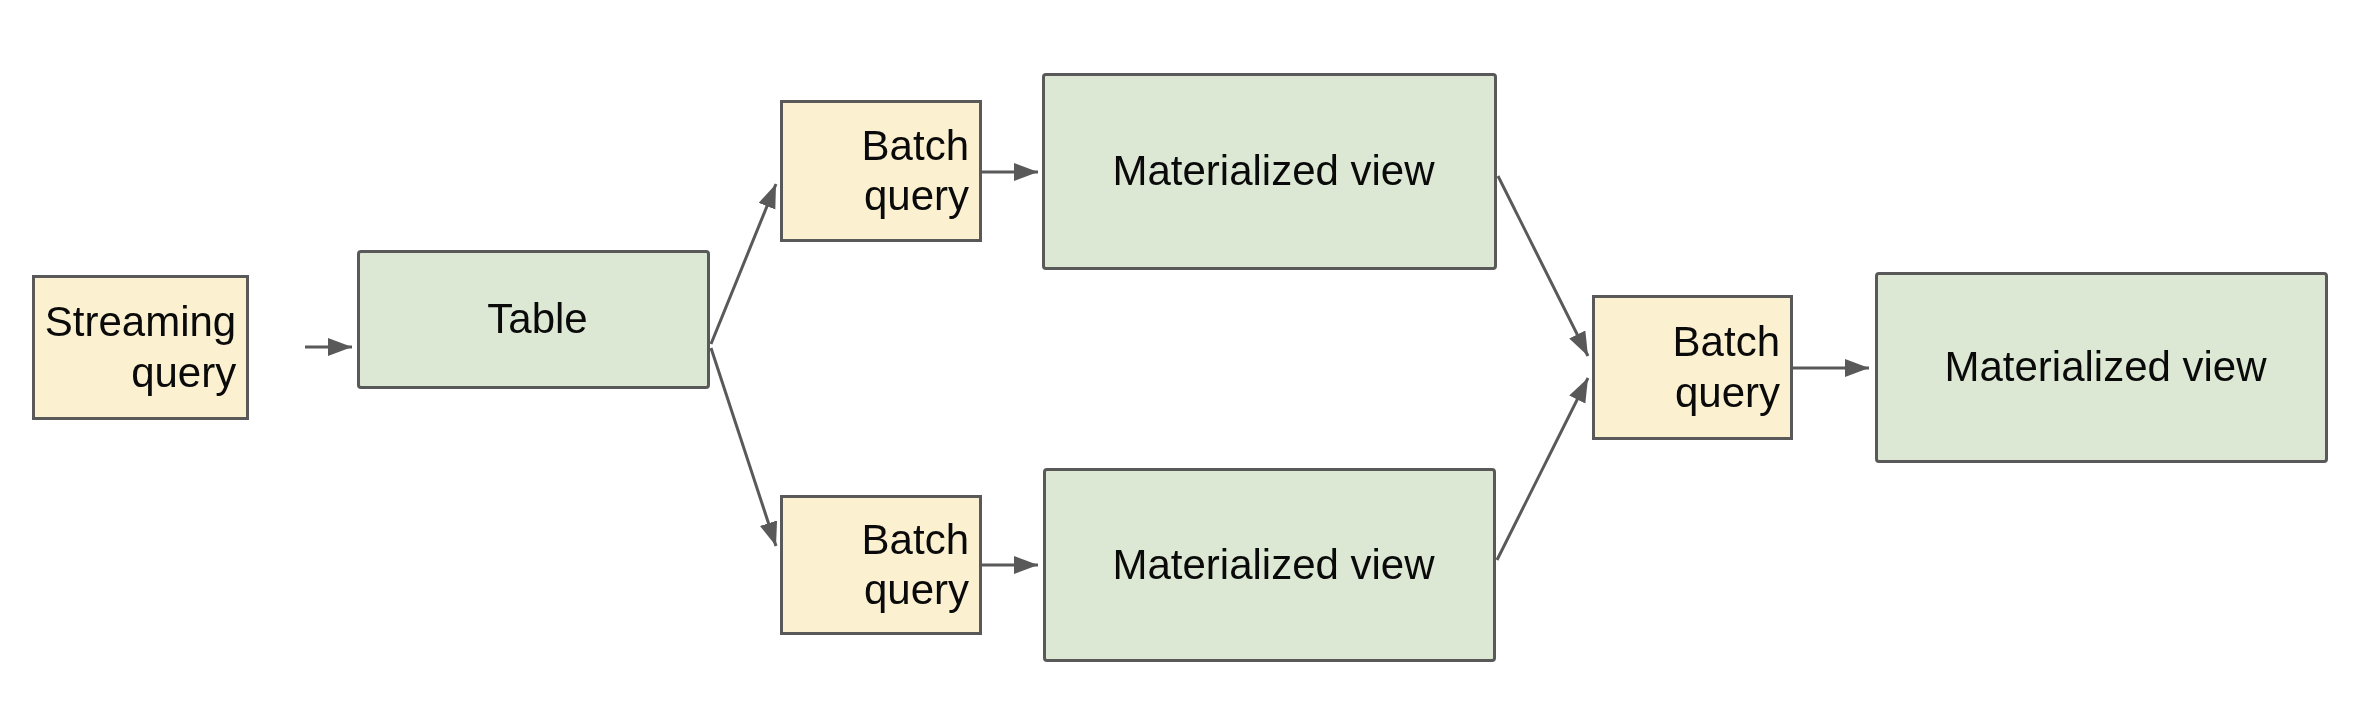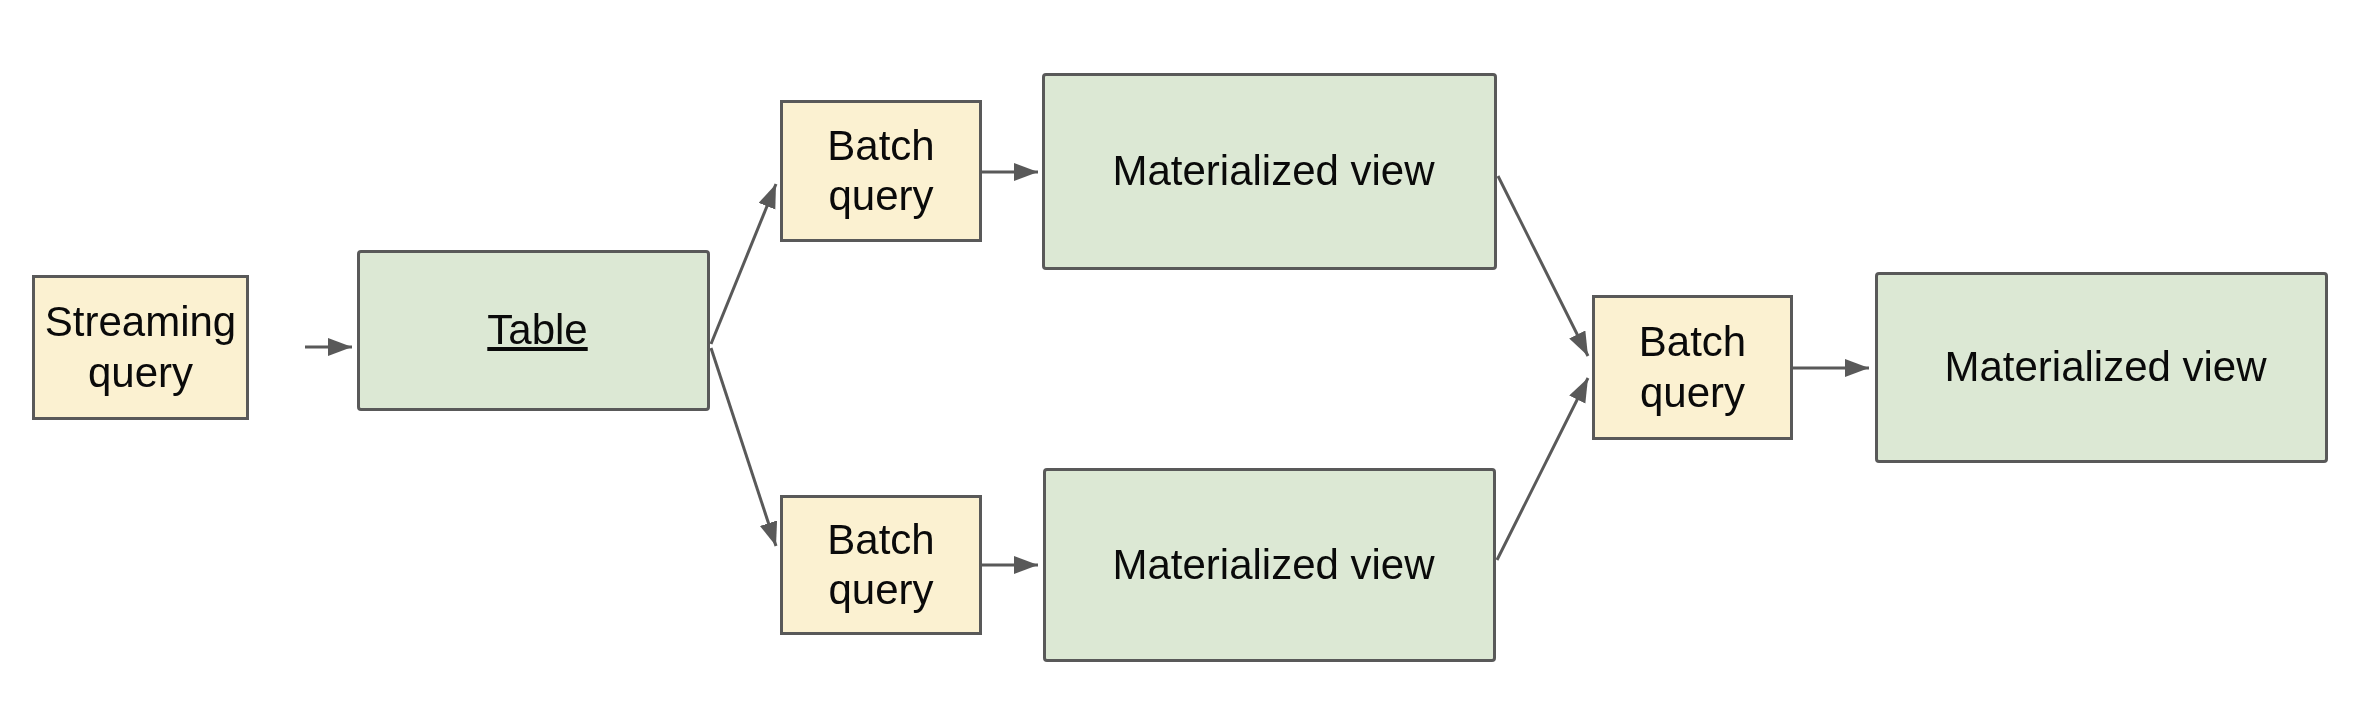--- a/index.html
+++ b/index.html
@@ -22,21 +22,21 @@
   .edges line{stroke:var(--arrow);stroke-width:3;}
   .node{
     position:absolute;
     display:flex;align-items:center;justify-content:center;
     text-align:center;
     color:var(--text);
     font-size:42px;line-height:1.2;
     box-sizing:border-box;
     border:3px solid var(--node-border);
   }
-  .node.query{background:var(--node-yellow-fill);}
+  .node.query{background:var(--node-yellow-fill);text-align:right;}
   .node.view{background:var(--node-green-fill);border-radius:4px;padding-left:8px;}
   .node .lbl{padding:0 10px;}
 </style>
 </head>
 <body>
 
 <div class="canvas">
 
   <svg class="edges" viewBox="0 0 2370 720">
     <defs>
@@ -51,21 +51,21 @@
     <line x1="982" y1="565" x2="1038" y2="565" marker-end="url(#ah)"></line>
     <line x1="1498" y1="176" x2="1588" y2="356" marker-end="url(#ah)"></line>
     <line x1="1497" y1="560" x2="1588" y2="378" marker-end="url(#ah)"></line>
     <line x1="1793" y1="368" x2="1869" y2="368" marker-end="url(#ah)"></line>
   </svg>
 
   <div class="node query" style="left:32px;   top:275px; width:217px; height:145px;">
     <span class="lbl">Streaming query</span>
   </div>
 
-  <div class="node view" style="left:357px;  top:250px; width:353px; height:161px;text-decoration:underline;">
+  <div class="node view" style="left:357px;  top:250px; width:353px; height:139px;">
     <span class="lbl">Table</span>
   </div>
 
   <div class="node query" style="left:780px;  top:100px; width:202px; height:142px;">
     <span class="lbl">Batch query</span>
   </div>
 
   <div class="node view" style="left:1042px; top:73px;  width:455px; height:197px;">
     <span class="lbl">Materialized view</span>
   </div>

